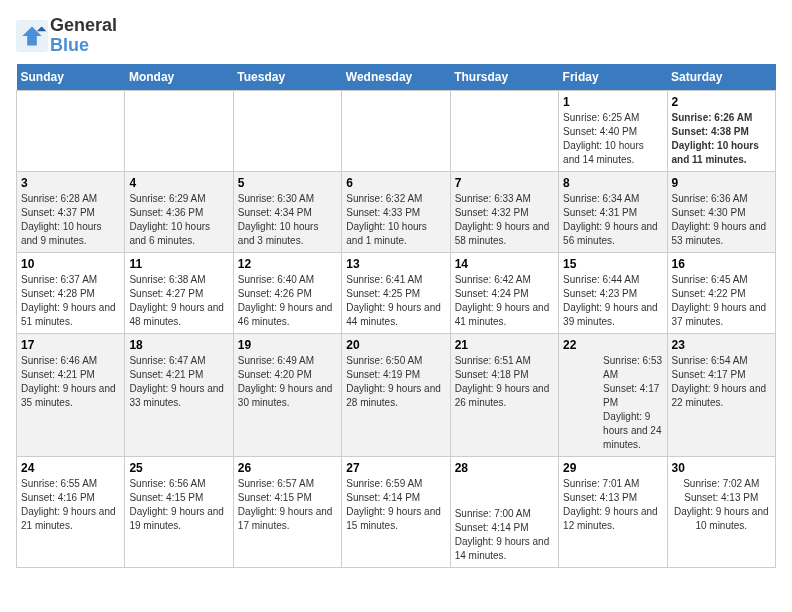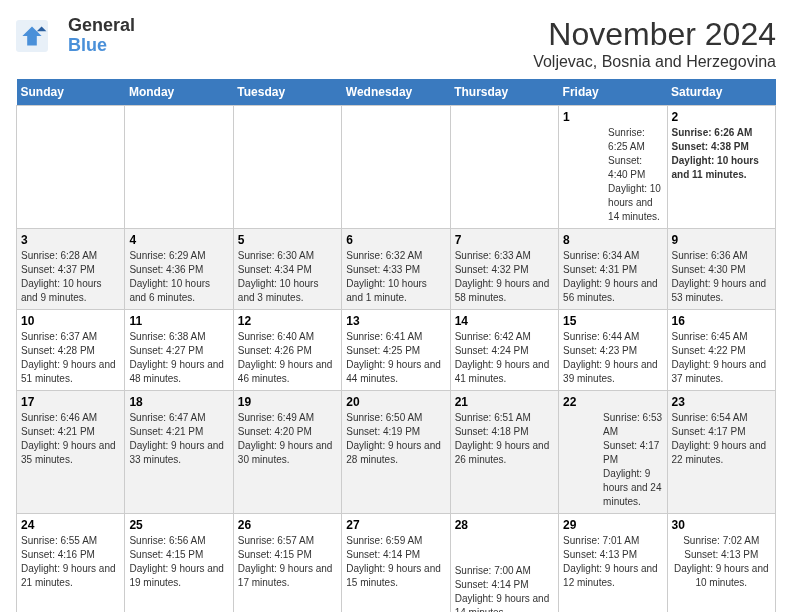--- a/index.html
+++ b/index.html
@@ -12,21 +12,21 @@
     }
     .header {
       display: flex;
       justify-content: space-between;
       align-items: flex-start;
       margin-bottom: 8px;
     }
     .logo {
       display: flex;
       align-items: center;
-      gap: 20px;
+      gap: 2px;
     }
     .logo-text {
       font-size: 18px;
       font-weight: bold;
       color: #333;
       line-height: 1.1;
     }
     .logo-text span {
       color: #4a90d9;
     }
@@ -98,24 +98,20 @@
     <svg class="logo-icon" viewBox="0 0 40 40">
       <rect x="0" y="0" width="40" height="40" rx="4" fill="#e8f0f8"></rect>
       <polygon points="20,8 32,20 26,20 26,32 14,32 14,20 8,20" fill="#4a90d9"></polygon>
       <polygon points="26,14 38,14 32,8" fill="#2a5fa0"></polygon>
     </svg>
     <div class="logo-text">
       <div>General</div>
       <div><span>Blue</span></div>
     </div>
   </div>
-  <div class="title-block">
-    <div class="month-title">November 2024</div>
-    <div class="location">Voljevac, Bosnia and Herzegovina</div>
-  </div>
 </div>
 
 <table>
   <thead>
     <tr>
     <th>Sunday</th>
         <th>Monday</th>
         <th>Tuesday</th>
         <th>Wednesday</th>
         <th>Thursday</th>
@@ -125,21 +121,21 @@
   </thead>
   <tbody id="calendar-body">
   <tr>
         <td class="empty"></td>
         <td class="empty"></td>
         <td class="empty"></td>
         <td class="empty"></td>
         <td class="empty"></td>
         <td>
           <span class="day-num">1</span>
-          <div class="day-info" style="white-space: pre-line; margin-left: 45px;">Sunrise: 6:25 AM
+          <div class="day-info" style="white-space: pre-line;">Sunrise: 6:25 AM
 Sunset: 4:40 PM
 Daylight: 10 hours and 14 minutes.</div>
         </td>
         <td>
           <span class="day-num">2</span>
           <div class="day-info" style="white-space: pre-line; font-weight: bold;">Sunrise: 6:26 AM
 Sunset: 4:38 PM
 Daylight: 10 hours and 11 minutes.</div>
         </td>
       </tr>

